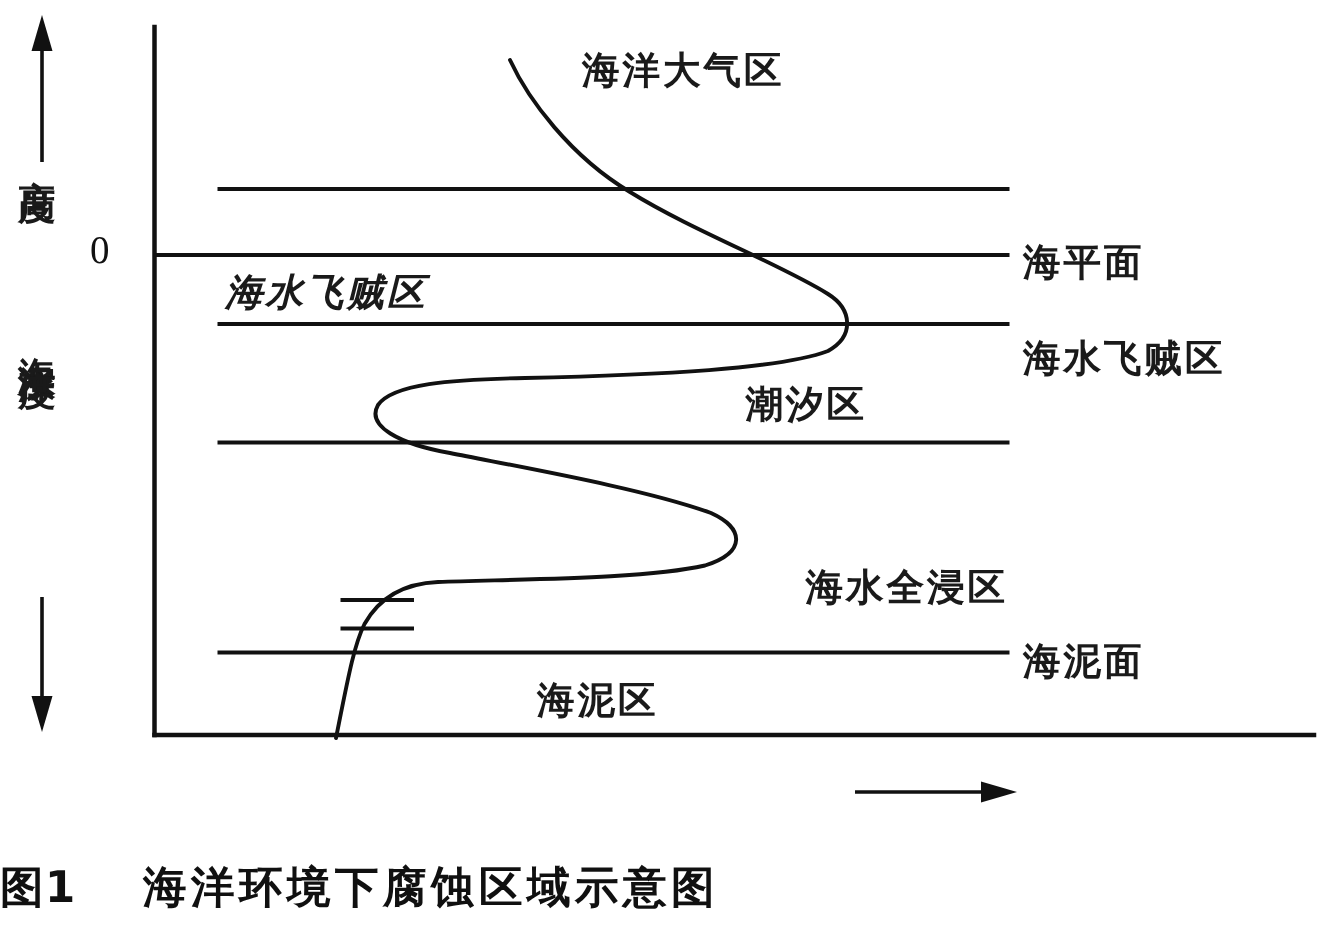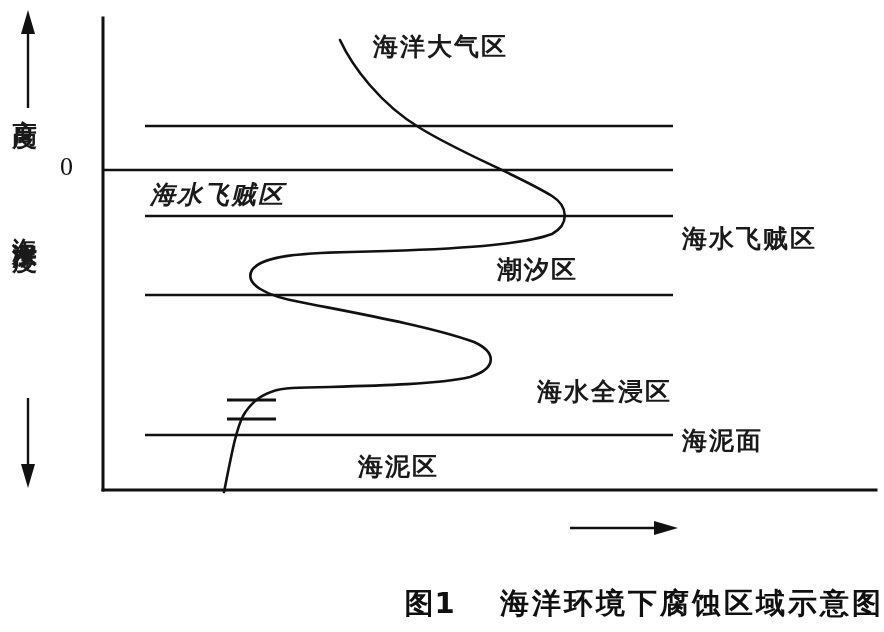--- a/index.html
+++ b/index.html
@@ -65,27 +65,26 @@
     left:440px;top:508px;
     font-size:25px;
     font-weight:600;
     letter-spacing:2px;
     white-space:nowrap;
   }
   #caption{
     position:absolute;
     left:0;top:572px;
     width:884px;
-    text-align:right;
+    text-align:left;
     font-size:29px;
     font-weight:700;
     letter-spacing:3px;
     color:#101010;
     white-space:nowrap;
-    margin-top:12px;
   }
   #caption .cap-num{letter-spacing:1px;}
   #caption .cap-gap{display:inline-block;width:18px;}
 </style>
 </head>
 <body>
 
 <div id="figure">
 
   <svg width="884" height="632" viewBox="0 0 884 632">
@@ -132,26 +131,27 @@
       <line class="arrow-line" x1="570" y1="528" x2="660" y2="528"></line>
       <polygon class="arrow-head" points="678,528 654,521 654,535"></polygon>
     </g>
   </svg>
 
   <div id="zero-label">0</div>
 
   <div class="vert-label cn" style="left:8px;top:100px;">高度</div>
   <div class="vert-label cn" style="left:8px;top:218px;">海水深度</div>
 
-  <div class="zone-label cn" style="left:373px;top:30px;">海洋大气区</div>
+  <div class="zone-label cn" style="left:388px;top:30px;">海洋大气区</div>
   <div class="zone-label cn" style="left:150px;top:178px;font-style:italic;">海水飞贼区</div>
   <div class="zone-label cn" style="left:497px;top:253px;">潮汐区</div>
   <div class="zone-label cn" style="left:537px;top:343px;margin-top:32px;">海水全浸区</div>
   <div class="zone-label cn" style="left:358px;top:450px;">海泥区</div>
 
+  <div class="side-label cn" style="left:682px;top:158px;">海平面</div>
   <div class="side-label cn" style="left:682px;top:222px;">海水飞贼区</div>
   <div class="side-label cn" style="left:682px;top:424px;">海泥面</div>
 
 
   <div id="caption" class="cn">
     <span class="cap-num">图1</span>
     <span class="cap-gap"></span>
     <span>海洋环境下腐蚀区域示意图</span>
   </div>
 

